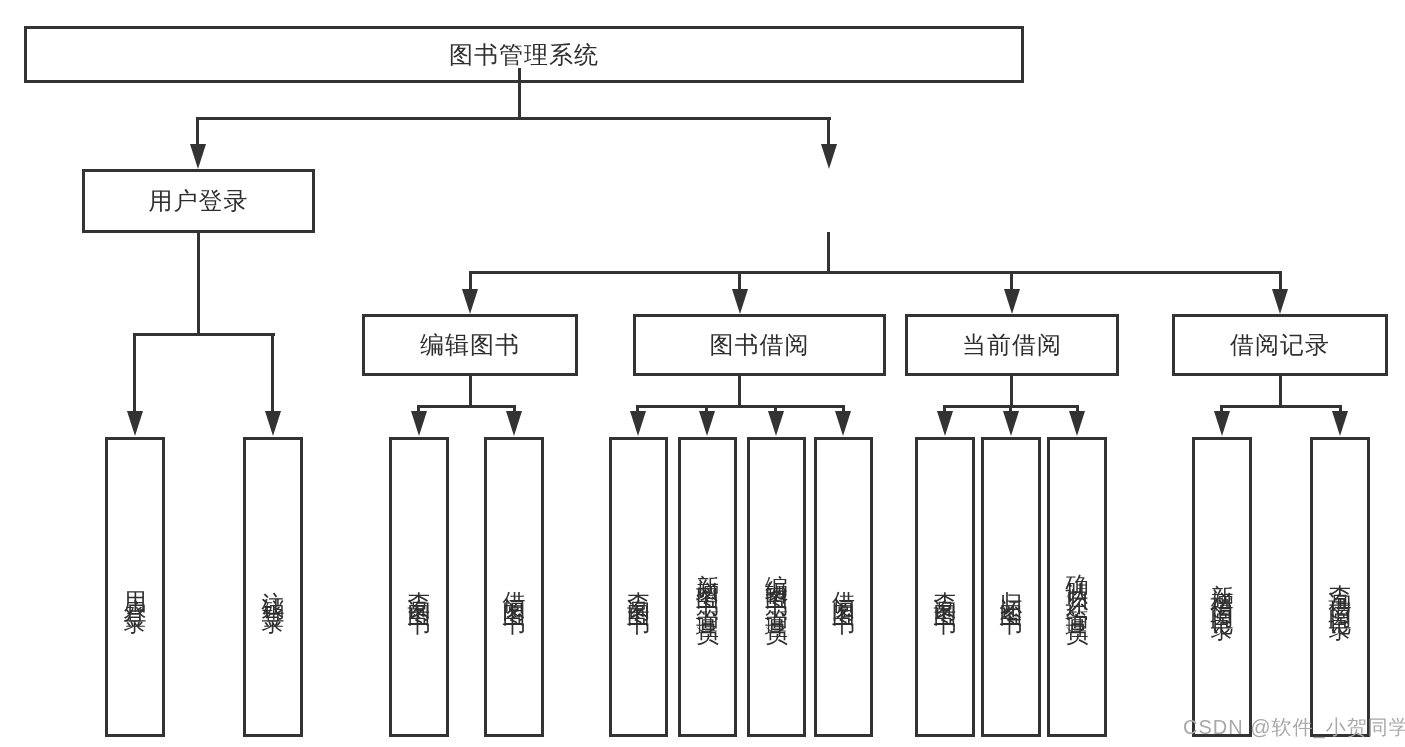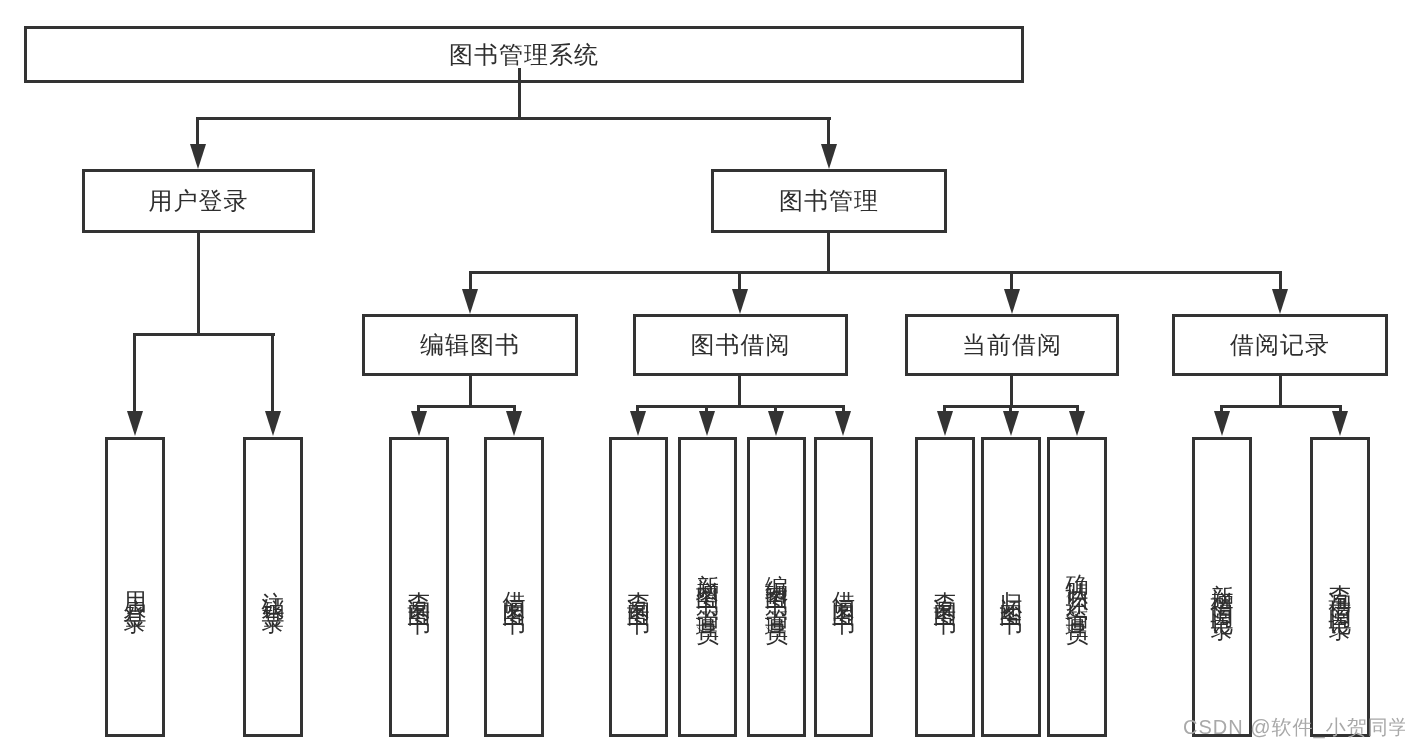--- a/index.html
+++ b/index.html
@@ -17,21 +17,21 @@
   .ln{position:absolute;background:#333333;}
   .v{width:3px;} .h{height:3px;}
   .arr{position:absolute;width:0;height:0;border-left:8px solid transparent;
        border-right:8px solid transparent;border-top:25px solid #333333;}
 
   
   #b-root{left:24px;top:13px;width:1000px;height:57px;margin-top:13px;}
   #b-login{left:82px;top:169px;width:233px;height:64px;}
   #b-mgmt{left:711px;top:169px;width:236px;height:64px;}
   #b-g0{left:362px;top:314px;width:216px;height:62px;}
-  #b-g1{left:633px;top:314px;width:215px;height:62px;}
+  #b-g1{left:633px;top:314px;width:253px;height:62px;}
   #b-g2{left:905px;top:314px;width:214px;height:62px;}
   #b-g3{left:1172px;top:314px;width:216px;height:62px;}
 
   .leaf{top:437px;width:60px;height:300px;}
   #l-login-0{left:105px;} #l-login-1{left:243px;}
   #l-g0-0{left:389px;} #l-g0-1{left:484px;}
   #l-g1-0{left:609px;width:59px;} #l-g1-1{left:678px;width:59px;}
   #l-g1-2{left:747px;width:59px;} #l-g1-3{left:814px;width:59px;}
   #l-g2-0{left:915px;} #l-g2-1{left:981px;} #l-g2-2{left:1047px;}
   #l-g3-0{left:1192px;} #l-g3-1{left:1310px;}
@@ -101,21 +101,20 @@
              white-space:nowrap;z-index:5;letter-spacing:1px;}
 </style>
 </head>
 <body>
 
 <div id="canvas">
 
   <div class="box hbox" id="b-root">图书管理系统</div>
 
   <div class="box hbox" id="b-login">用户登录</div>
-  <div class="box hbox" id="b-mgmt">图书管理</div>
 
   <div class="box hbox" id="b-g0">编辑图书</div>
   <div class="box hbox" id="b-g1">图书借阅</div>
   <div class="box hbox" id="b-g2">当前借阅</div>
   <div class="box hbox" id="b-g3">借阅记录</div>
 
   <div class="box vbox leaf" id="l-login-0">
     <span>用户登录</span>
   </div>
   <div class="box vbox leaf" id="l-login-1">

